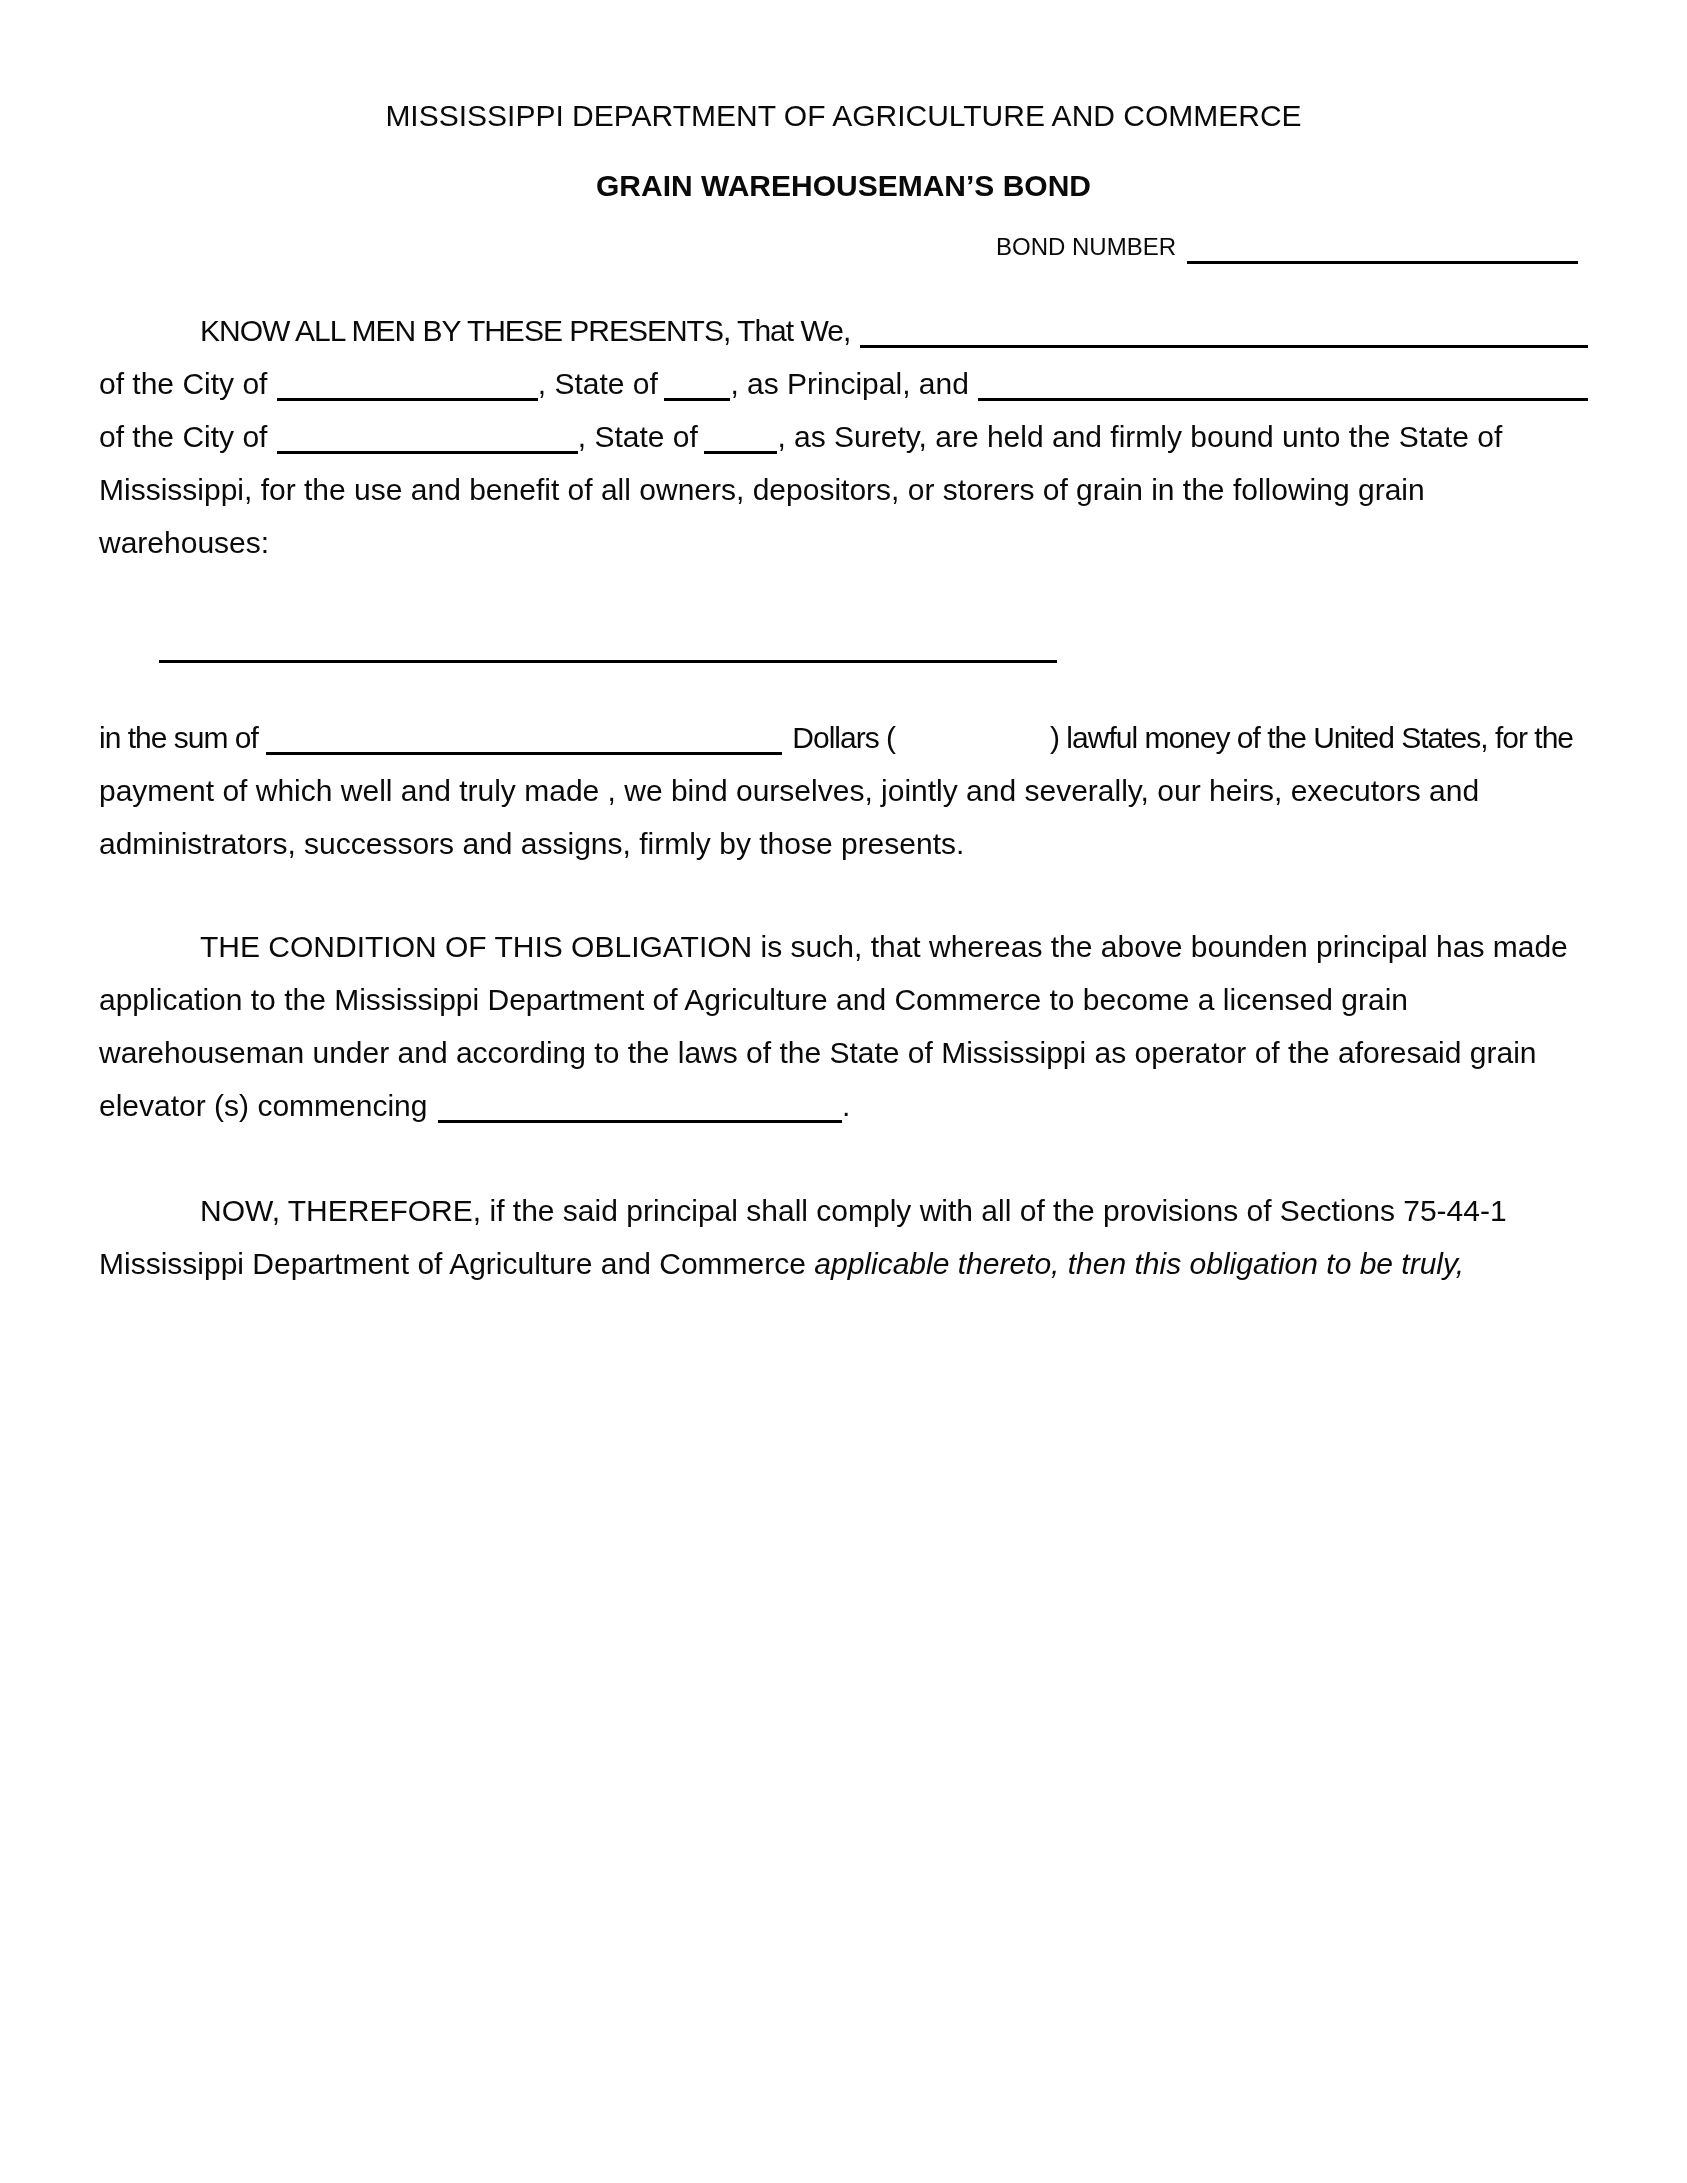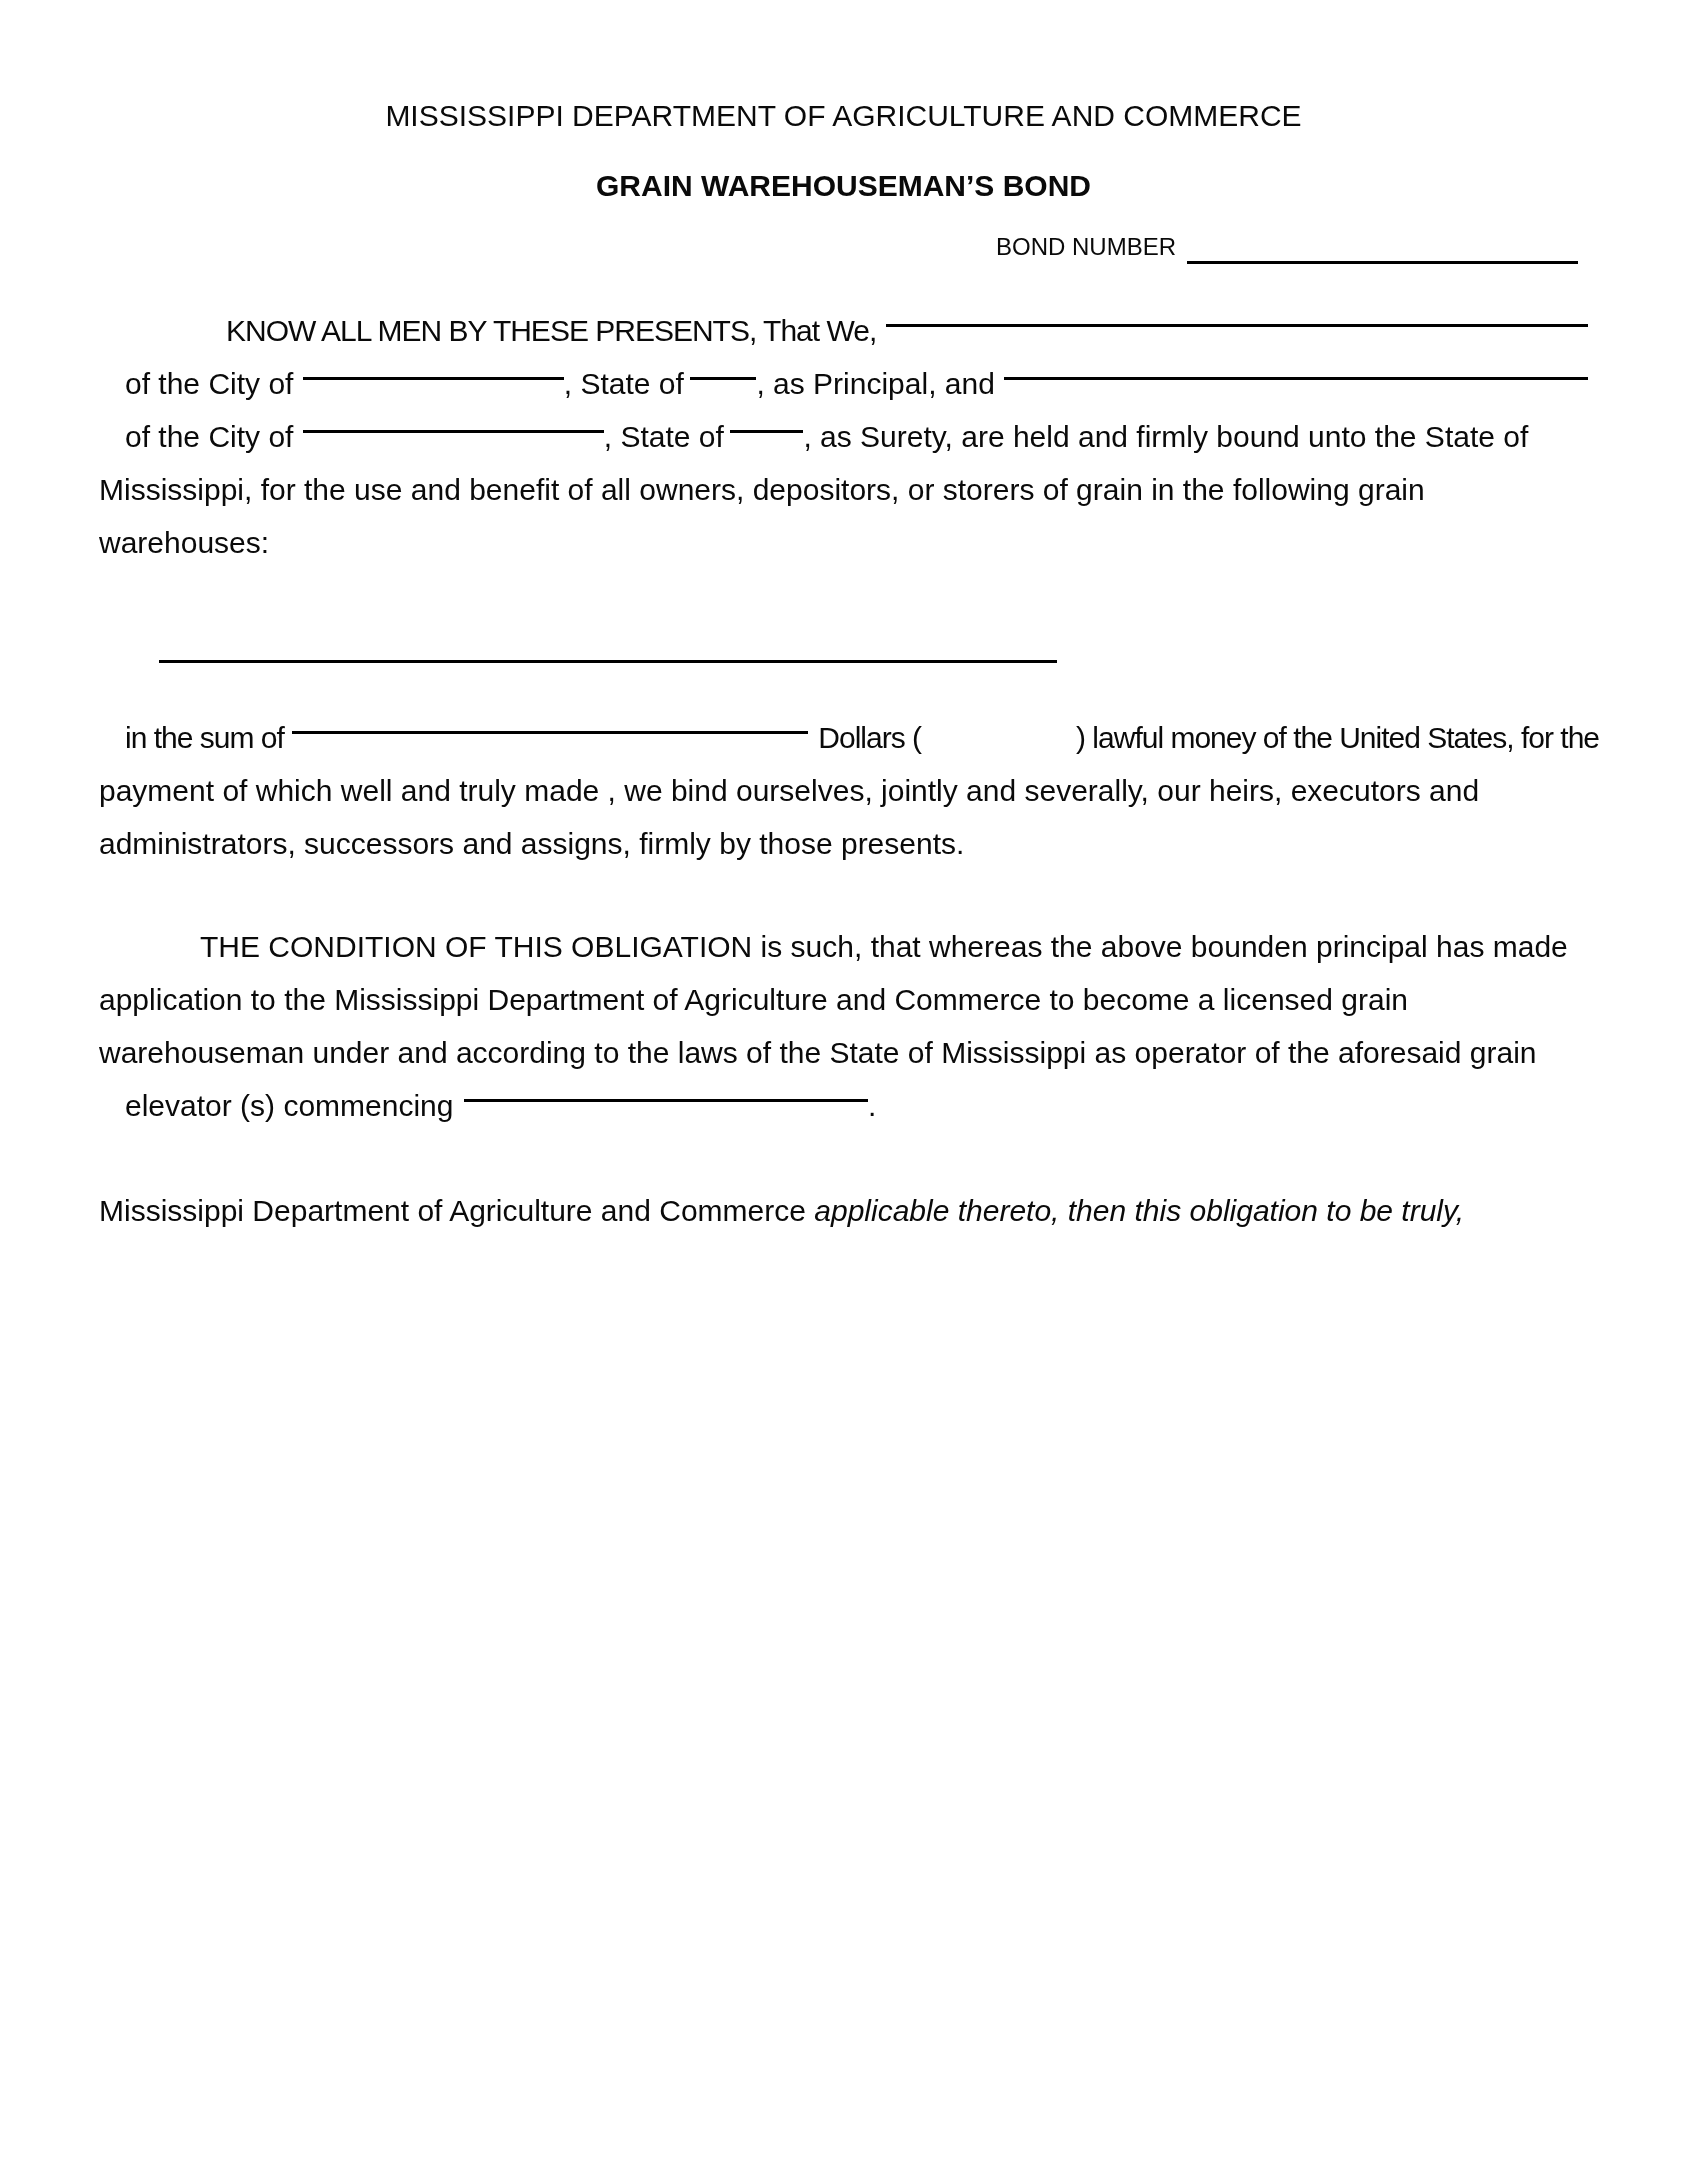--- a/index.html
+++ b/index.html
@@ -19,21 +19,21 @@
     position: absolute; left: 0; right: 0;
     text-align: center;
     font-size: 30px; line-height: 53px;
   }
   .bold { font-weight: bold; }
   .para {
     position: absolute; left: 99px; width: 1489px;
     font-size: 30px; line-height: 53px;
   }
   .tline { white-space: pre; }
-  .row { display: flex; align-items: center; height: 53px; margin-left: 26px; }
+  .row { display: flex; align-items: flex-end; height: 53px; }
   .row span { white-space: pre; }
   .indent { width: 101px; flex: none; }
   .text-indent { text-indent: 101px; }
   .blank {
     border-bottom: 3.3px solid #000;
     margin-bottom: 9.3px;
     flex: none;
   }
   .blank.fill { flex: 1 1 auto; }
   .spacer { flex: none; }
@@ -113,20 +113,21 @@
     <div class="tline">application to the Mississippi Department of Agriculture and Commerce to become a licensed grain</div>
     <div class="tline">warehouseman under and according to the laws of the State of Mississippi as operator of the aforesaid grain</div>
     <div class="row">
       <span>elevator (s) commencing</span>
       <div class="blank" style="margin-left:10.6px; width:404px;"></div>
       <span>.</span>
     </div>
   </div>
 
   <div class="para" style="top:1184px;">
+    <div class="tline text-indent">NOW, THEREFORE, if the said principal shall comply with all of the provisions of Sections 75-44-1</div>
     <div>
       <span>Mississippi Department of Agriculture and Commerce </span><span class="italic">applicable thereto, then this obligation to be truly,</span>
     </div>
   </div>
 
   <div class="footer">S-2460 (8/66)</div>
 
 </div>
 
 

